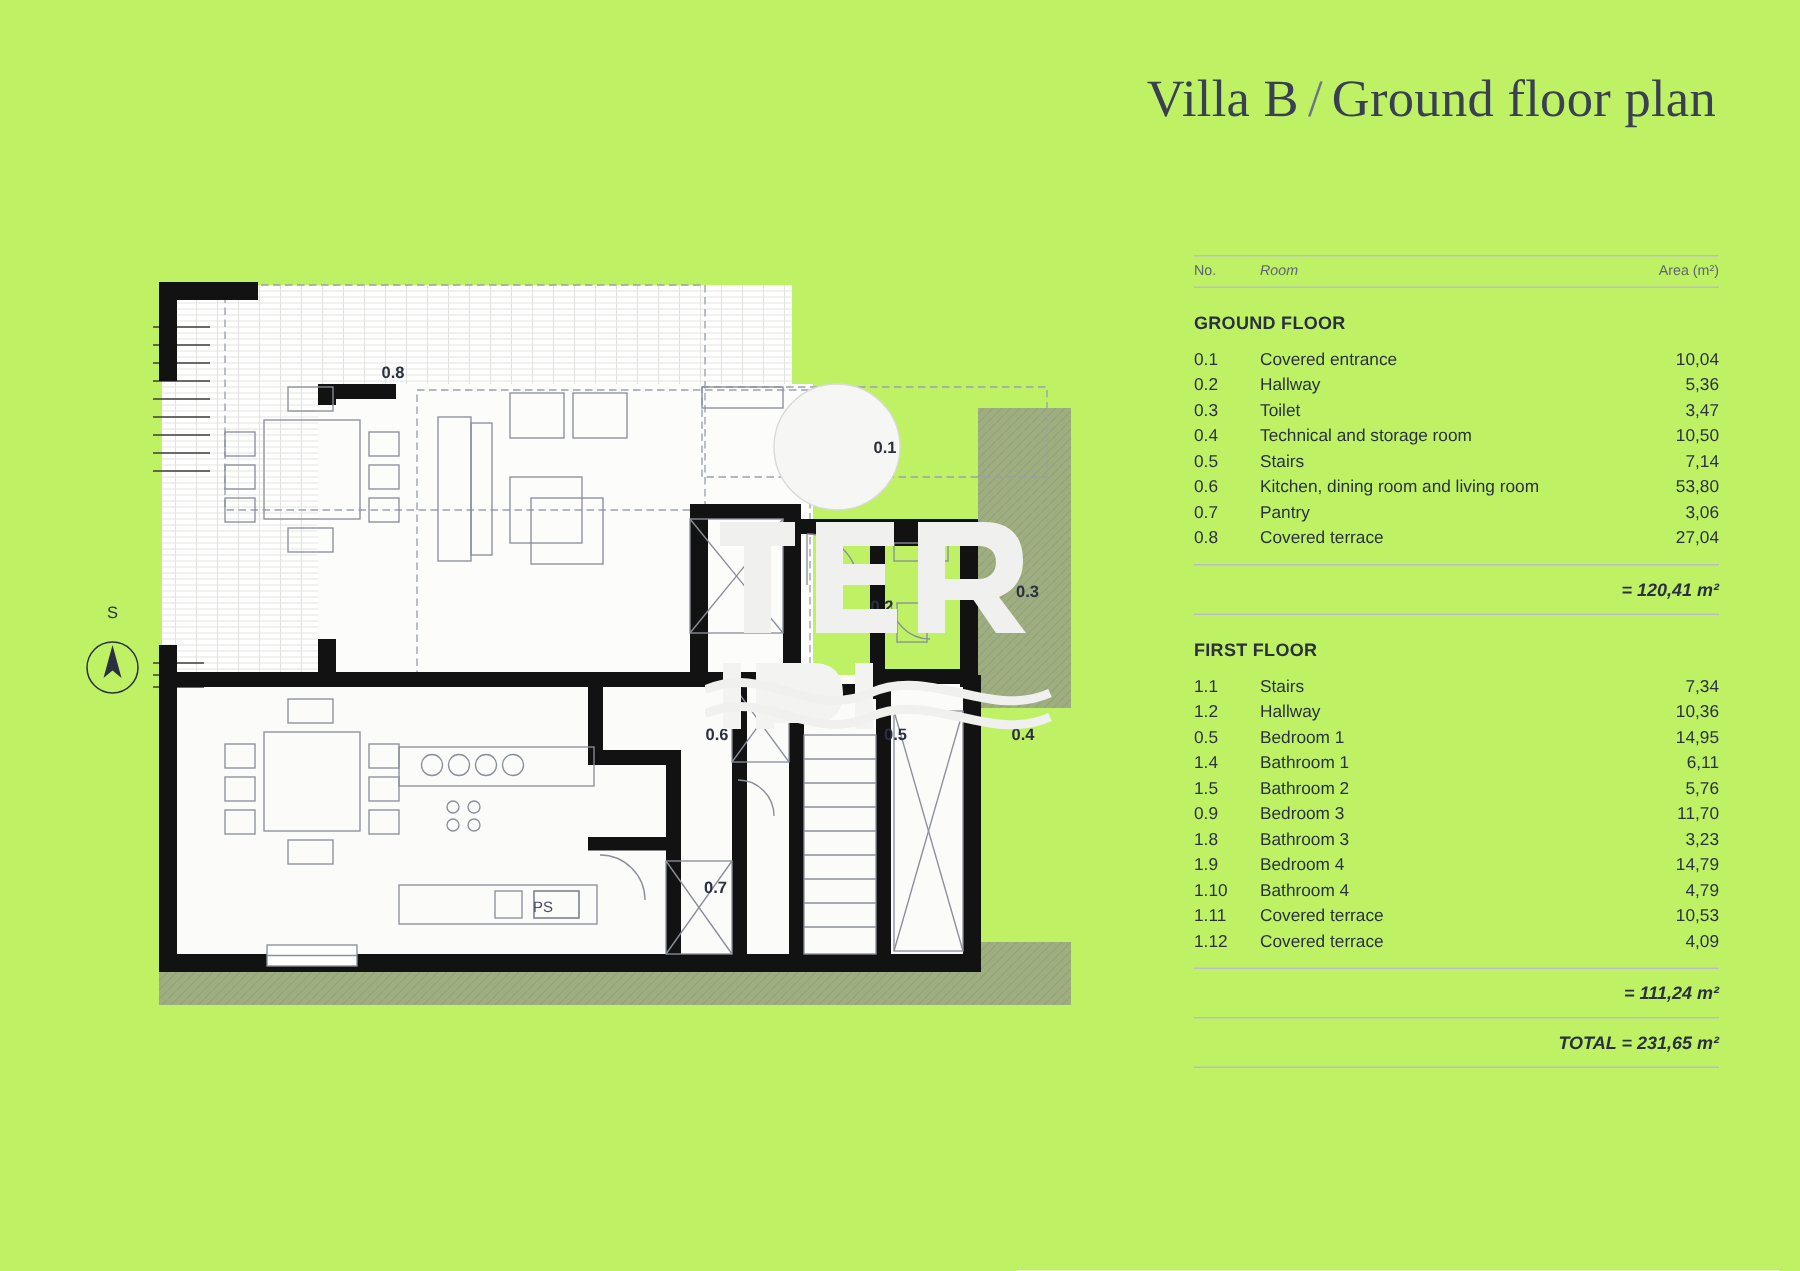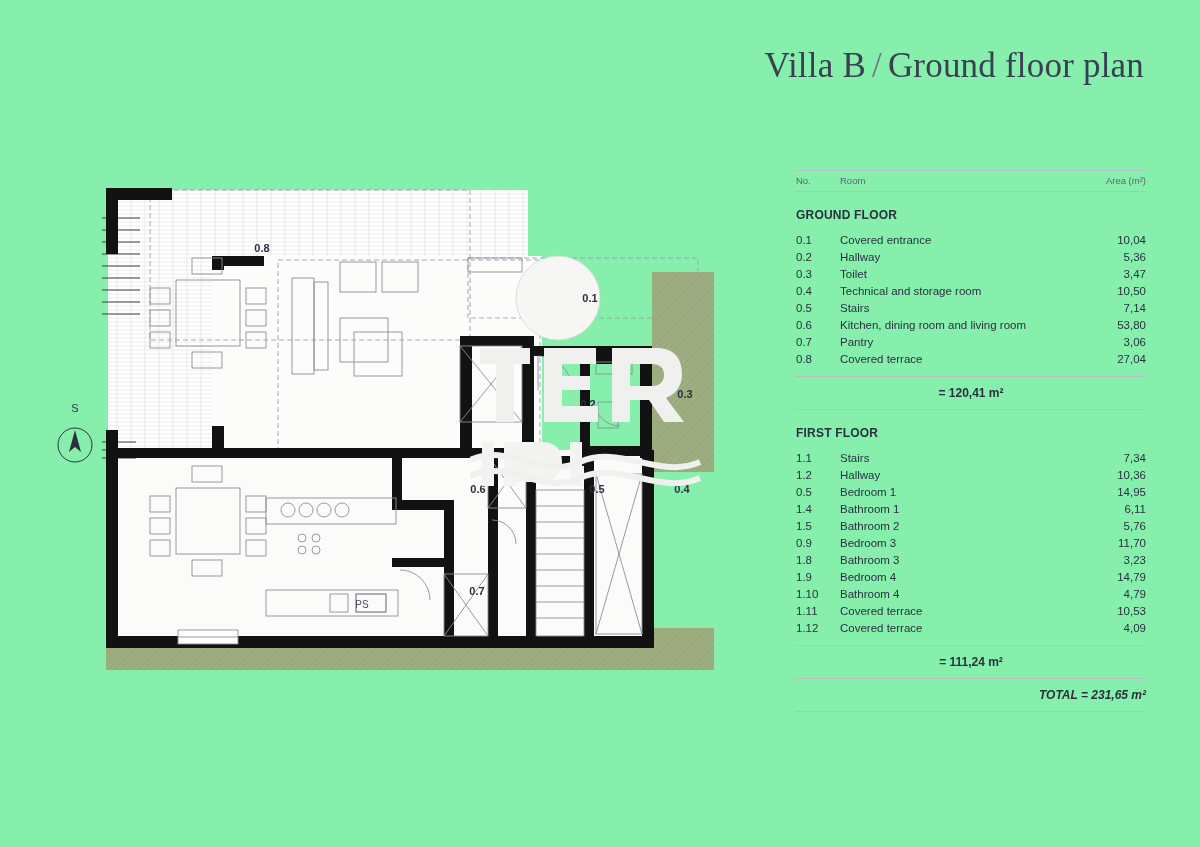--- a/index.html
+++ b/index.html
@@ -7,21 +7,21 @@
     margin: 0; padding: 0;
     width: 1200px; height: 847px;
     background: #ffffff;
     font-family: "Liberation Sans", sans-serif;
     color: #2b3040;
     overflow: hidden;
   }
   #page {
     position: relative;
     width: 1200px; height: 847px;
-    background: #86efac;
+    background: #bef264;
   }
 
   
   .title {
     position: absolute;
     top: 46px; right: 56px;
     font-family: "Liberation Serif", serif;
     font-size: 35px;
     letter-spacing: 0.2px;
     color: #3a4052;
@@ -43,21 +43,21 @@
   }
   .rule {
     height: 1px; background: #b9bdc8; width: 100%;
   }
   .hdr-row {
     display: flex; align-items: flex-start;
     font-size: 9.5px; color: #5d6479;
     padding: 4px 0 5px 0;
   }
   .hdr-no { width: 44px; }
-  .hdr-room { flex: 1; }
+  .hdr-room { flex: 1; font-style: italic; }
   .hdr-area { width: 78px; text-align: right; }
 
   .section-title {
     font-size: 12px;
     font-weight: bold;
     color: #2b3040;
     margin: 16px 0 9px 0;
     letter-spacing: 0.2px;
   }
   .row {
@@ -65,25 +65,26 @@
     font-size: 11.5px;
     line-height: 16px;
     color: #2b3040;
     padding: 0.5px 0;
   }
   .row .c-no { width: 44px; }
   .row .c-room { flex: 1; }
   .row .c-area { width: 78px; text-align: right; }
 
   .subtotal {
-    text-align: center;
+    text-align: right;
     font-size: 12px;
     font-weight: bold;
     color: #2b3040;
     padding: 9px 0 9px 0;
+    font-style: italic;
   }
   .total {
     text-align: right;
     font-size: 12px;
     font-weight: bold;
     color: #2b3040;
     padding: 9px 0 0 0;
     font-style: italic;
   }
   .spacer-8 { height: 9px; }

